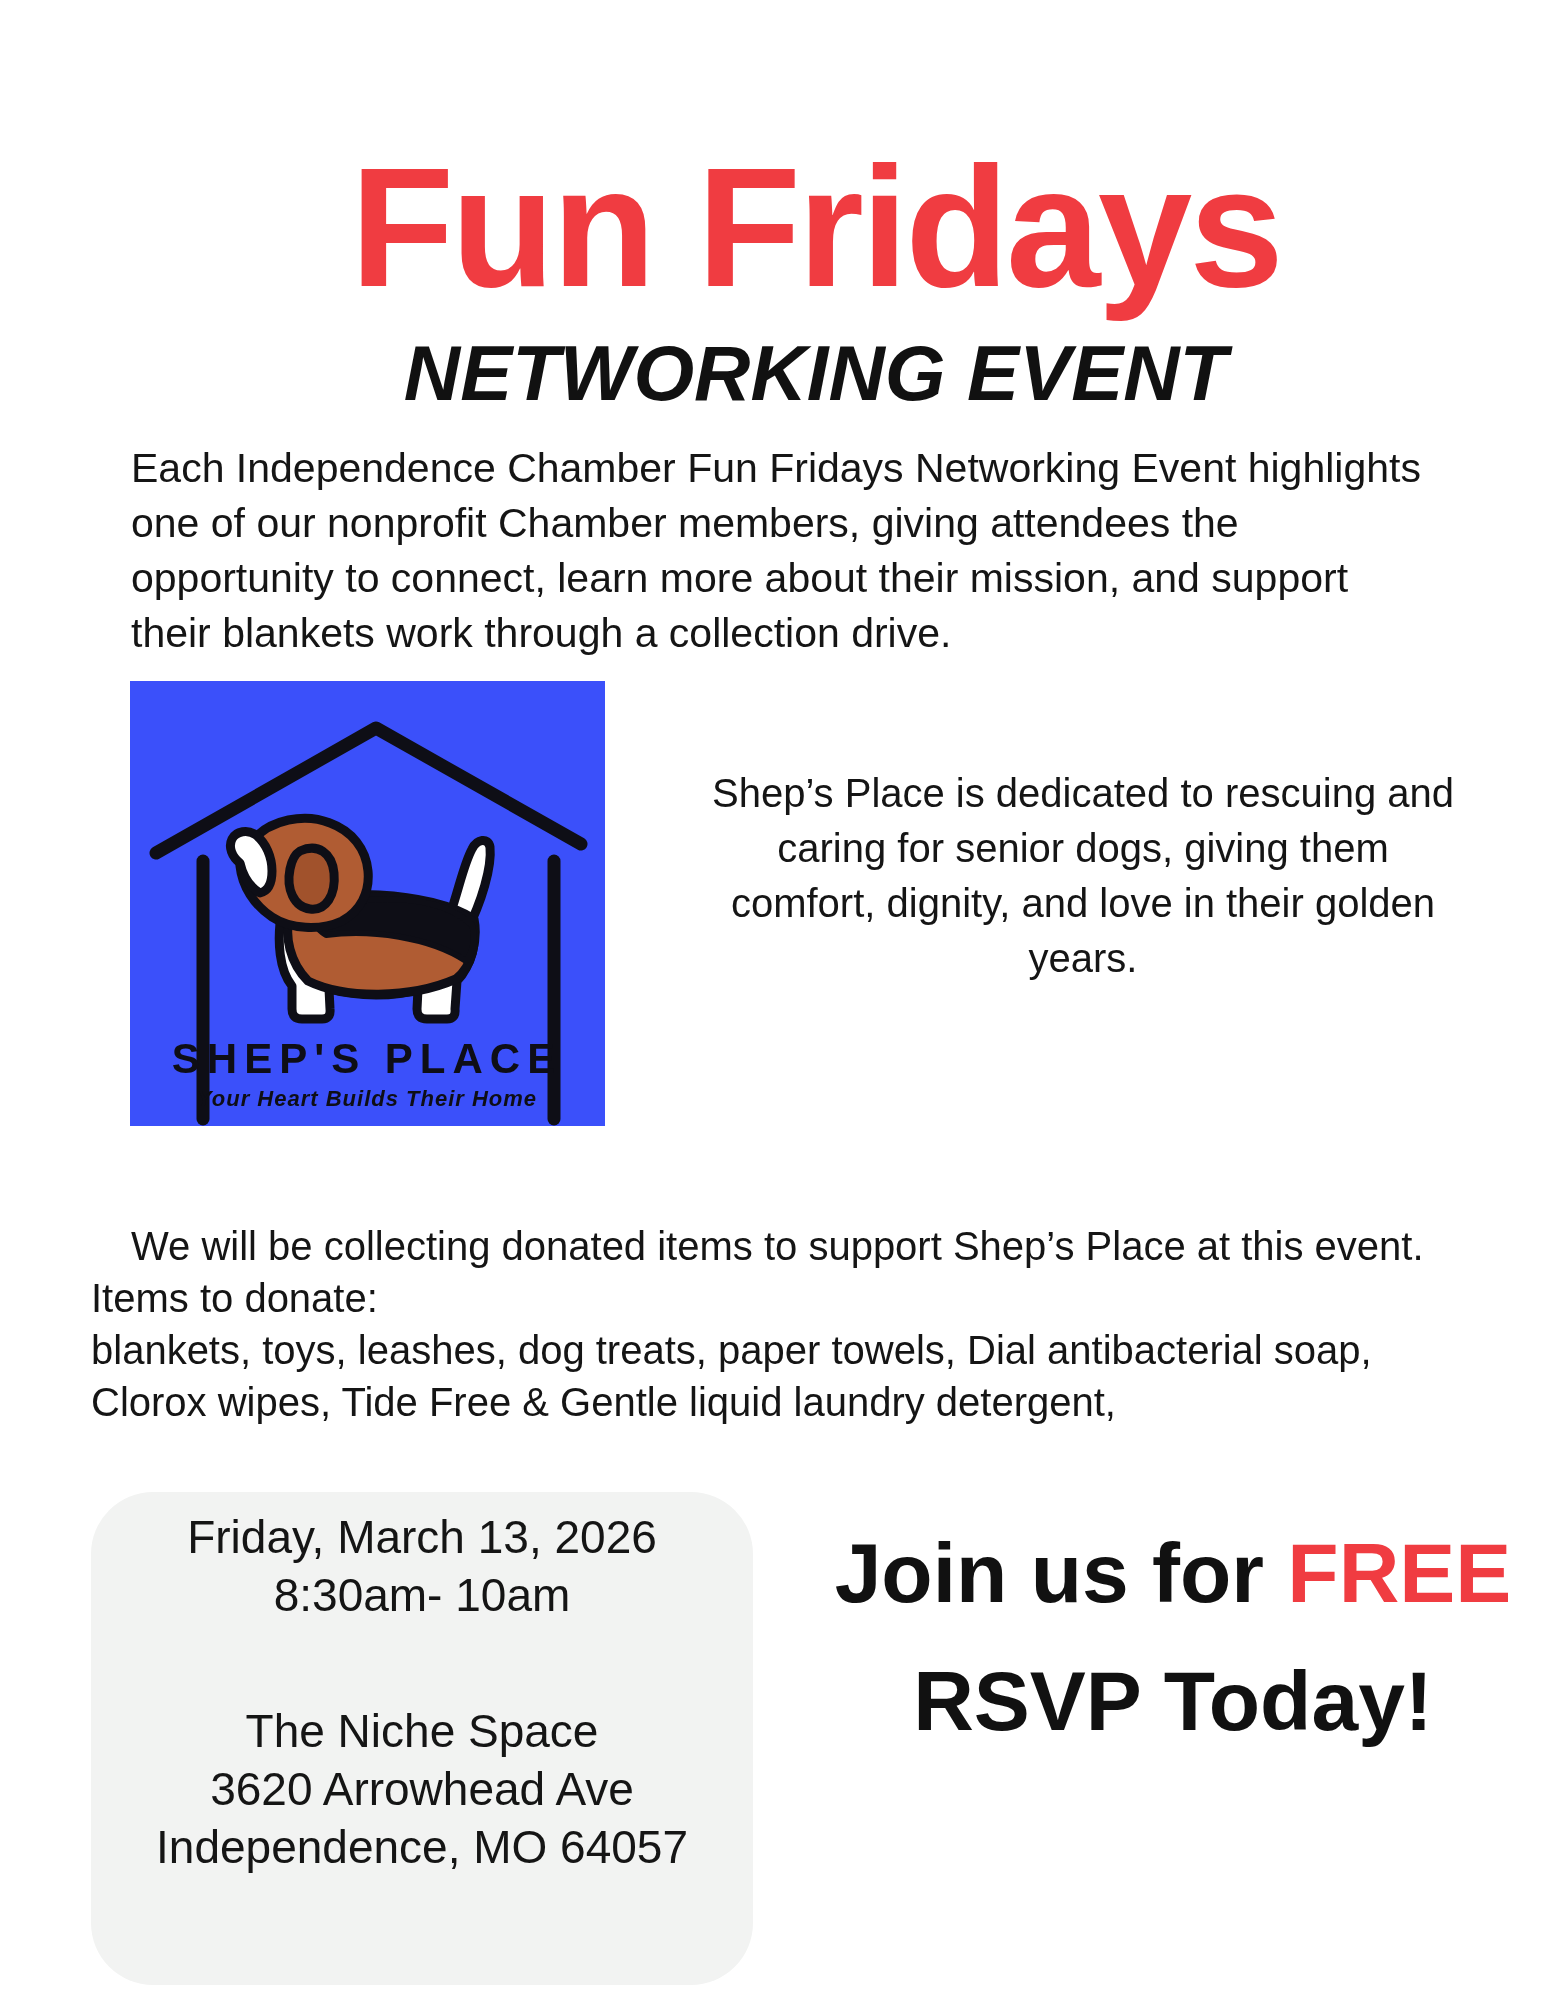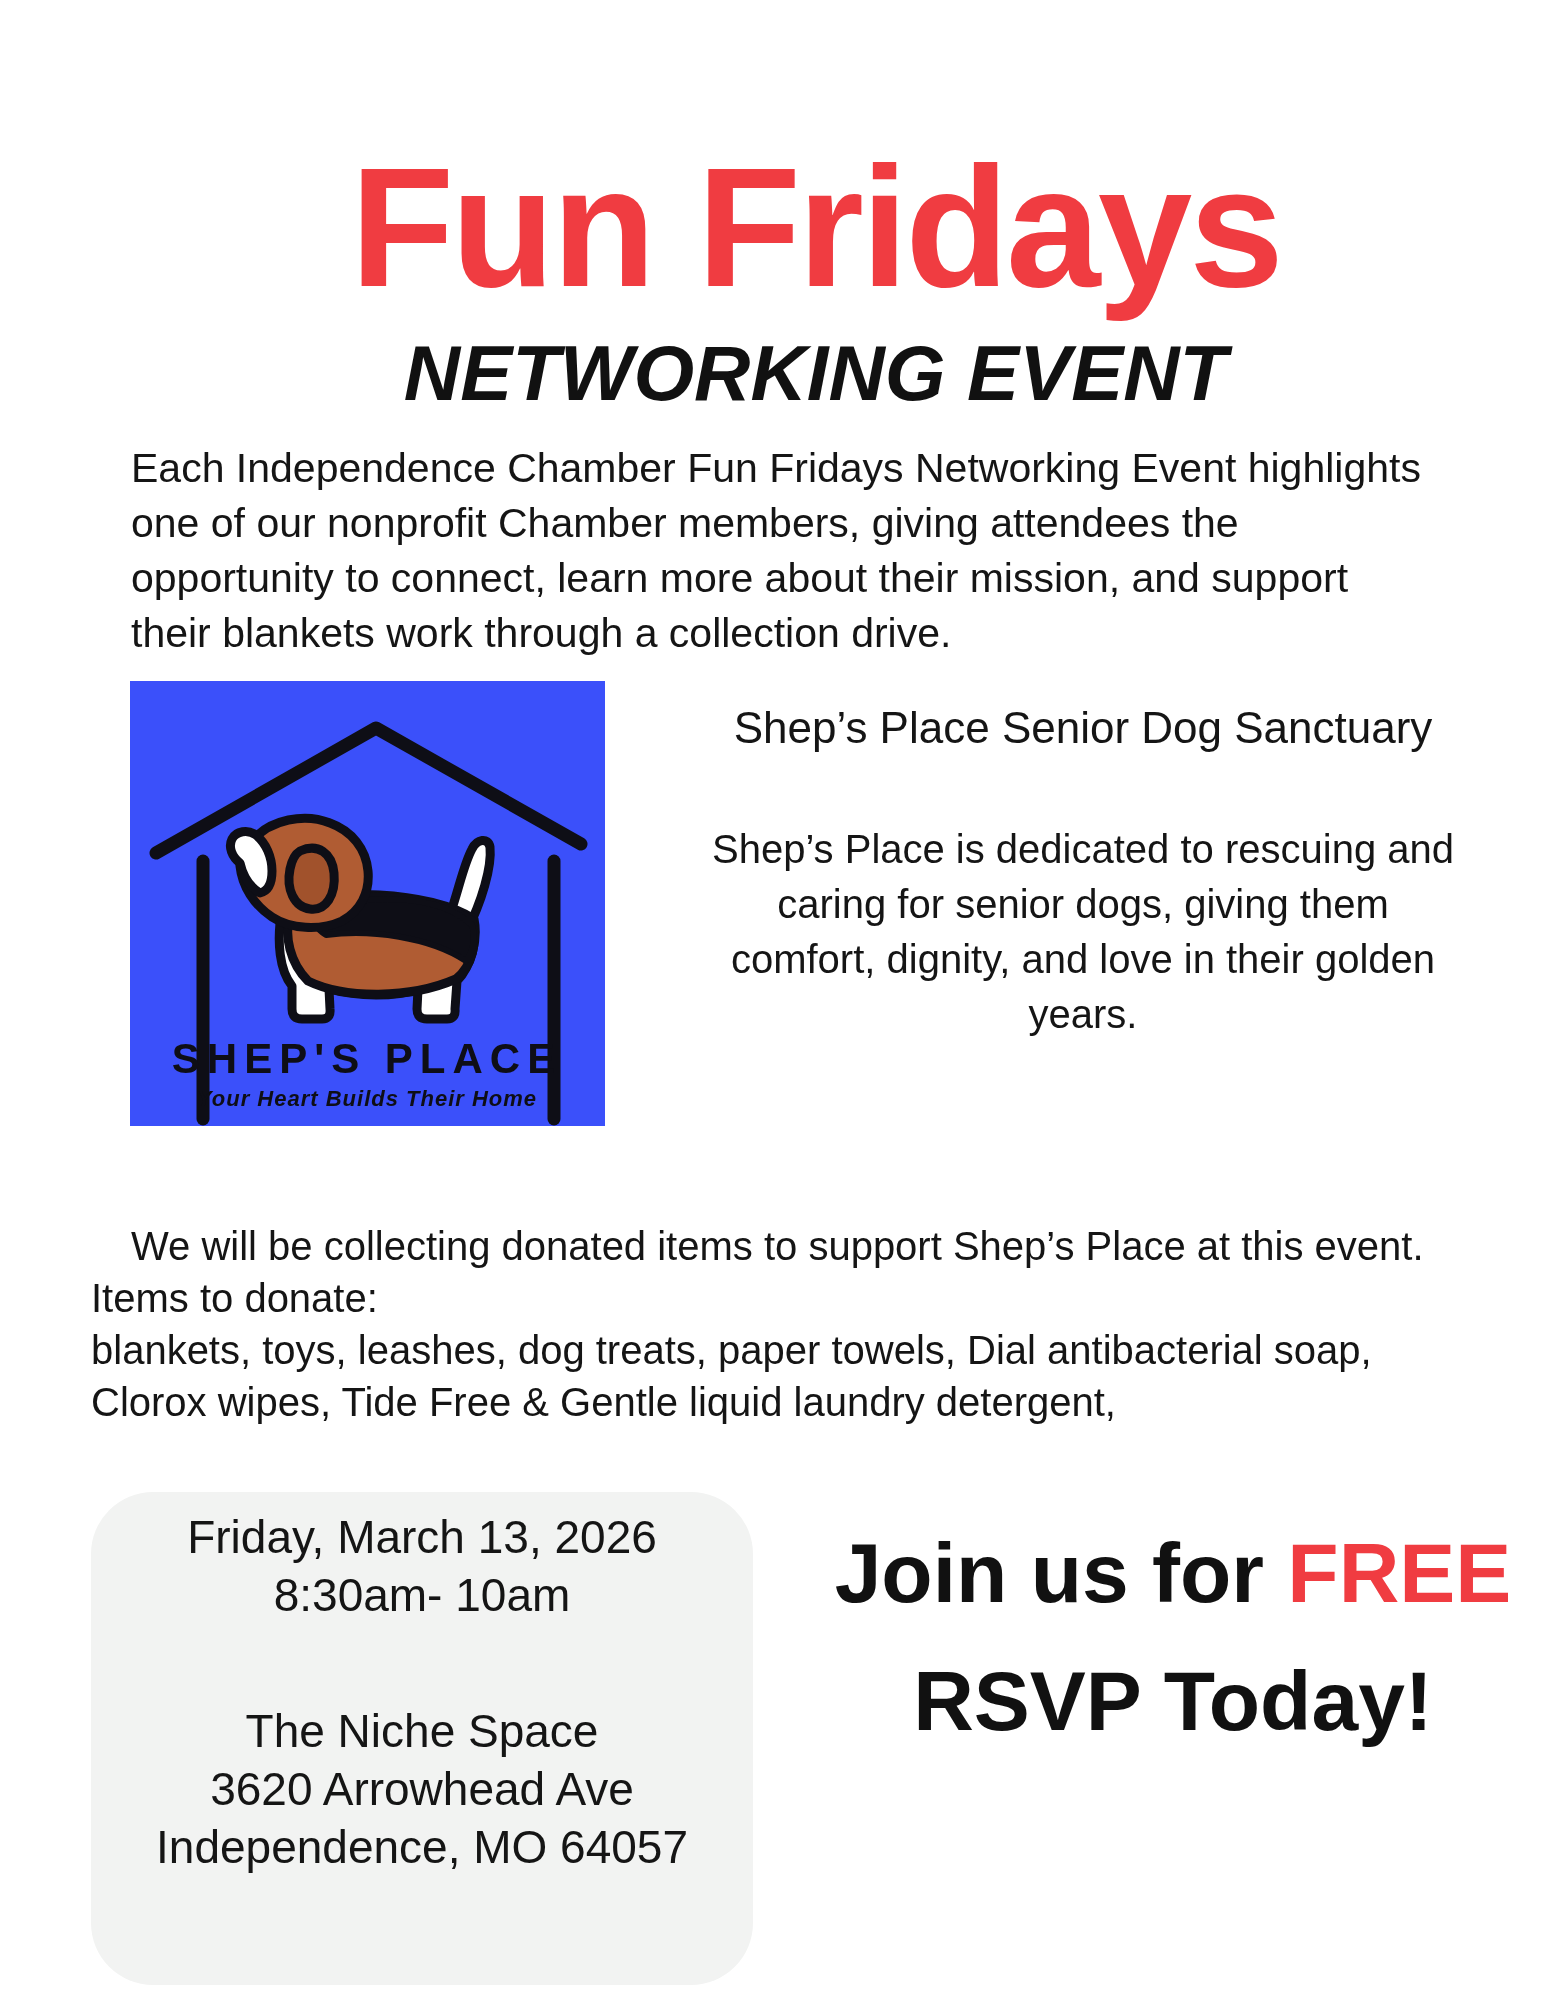--- a/index.html
+++ b/index.html
@@ -109,21 +109,20 @@
         <path d="M 110 182 C 102 176 98 166 102 158 C 106 150 118 148 126 154 C 136 162 142 176 142 190 C 142 202 138 210 130 212 C 120 206 113 195 110 182 Z" fill="#ffffff"></path>
 
         <path d="M 170 170 C 188 162 202 172 204 192 C 206 214 196 230 180 228 C 164 226 156 208 160 188 C 162 178 165 173 170 170 Z" fill="#a1522c"></path>
       </g>
       <text x="237" y="392" text-anchor="middle" font-size="42" font-weight="bold" letter-spacing="7" fill="#0e0e16">SHEP'S PLACE</text>
       <text x="237" y="425" text-anchor="middle" font-size="22" font-weight="bold" font-style="italic" letter-spacing="1" fill="#0e0e16">Your Heart Builds Their Home</text>
     </svg>
   </div>
 
   <div class="abs featured">
-    <div class="org">Shep’s Place Senior Dog Sanctuary</div>
     <div class="gap"></div>
     <div class="mission">
       <div>Shep’s Place is dedicated to rescuing and</div>
       <div>caring for senior dogs, giving them</div>
       <div>comfort, dignity, and love in their golden</div>
       <div>years.</div>
     </div>
   </div>
 
   <div class="abs donations">

